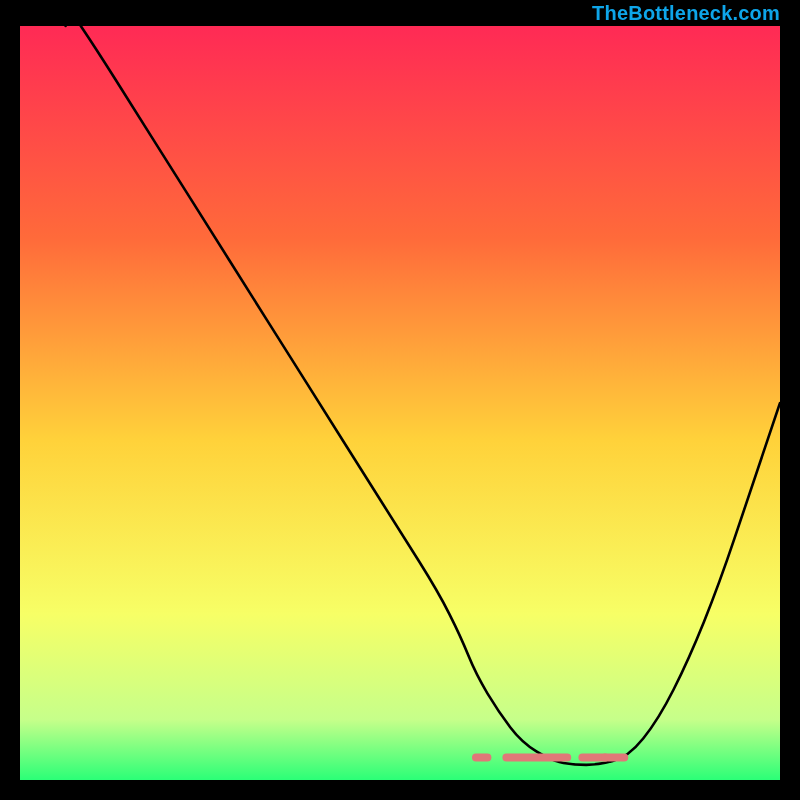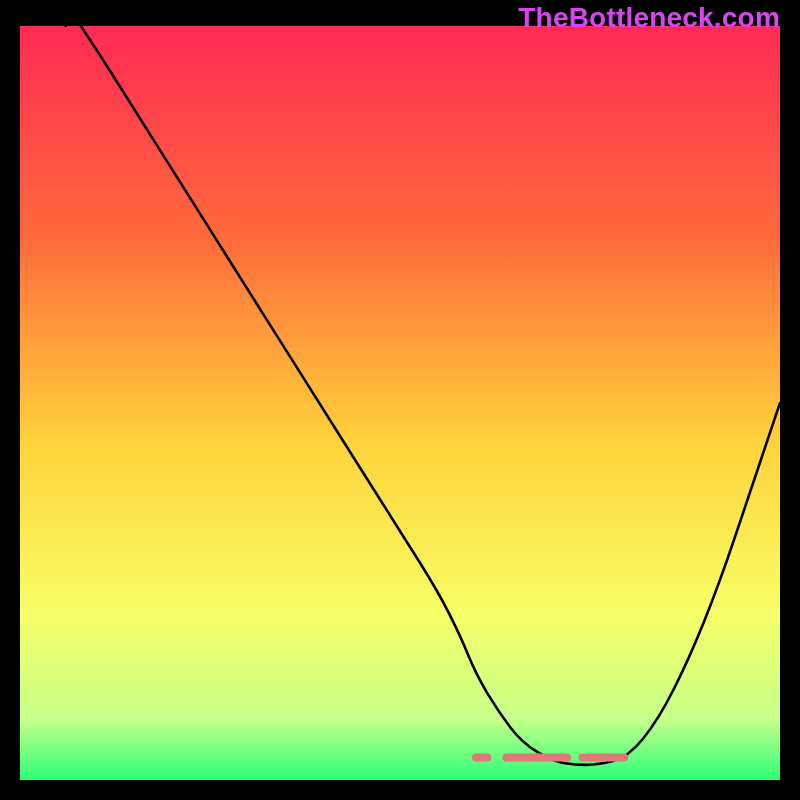--- a/index.html
+++ b/index.html
@@ -14,22 +14,22 @@
   .stage {
     position: relative;
     width: 800px;
     height: 800px;
     background: #000;
   }
   .watermark {
     position: absolute;
     top: 2px;
     right: 20px;
-    color: #d946ef;
-    font-size: 28px;
+    color: #0ea5e9;
+    font-size: 20px;
     font-weight: 600;
     letter-spacing: 0.2px;
     z-index: 5;
   }
   svg.plot {
     position: absolute;
     left: 20px;
     top: 26px;
     width: 760px;
     height: 754px;

